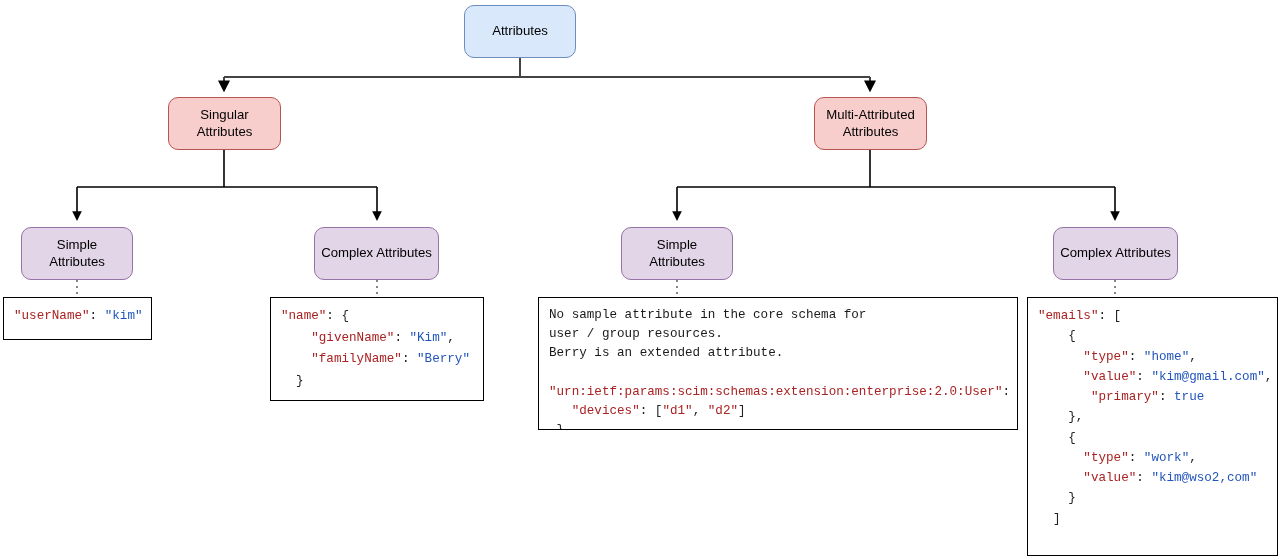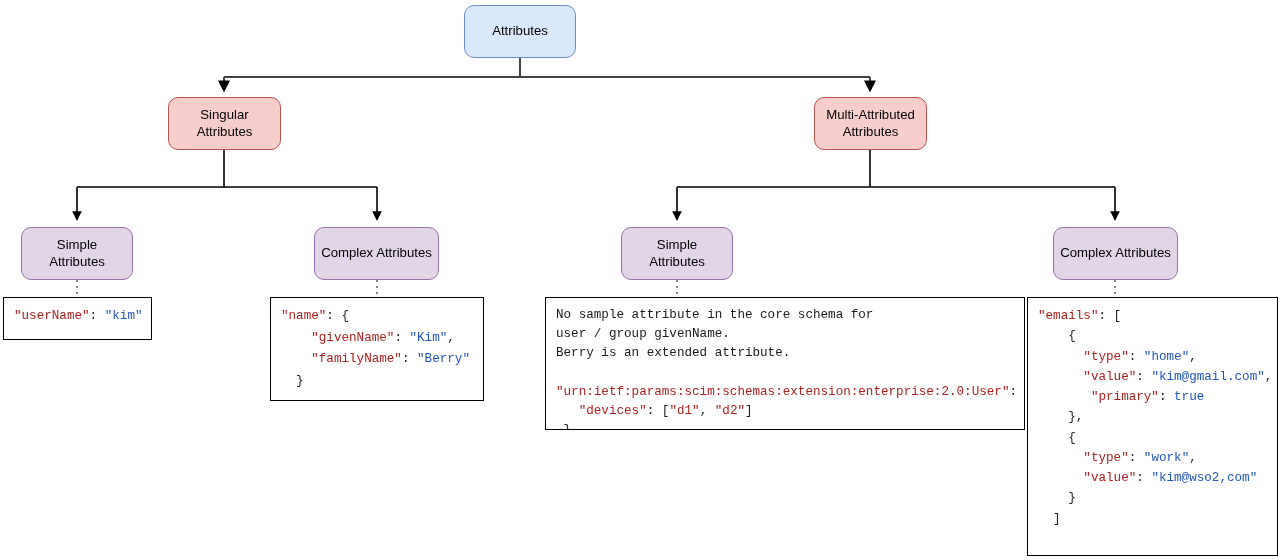--- a/index.html
+++ b/index.html
@@ -147,22 +147,22 @@
     <span>Complex Attributes</span>
   </div>
 
   <div class="code-box" style="left:3px; top:297px; width:149px; height:43px;"><span class="code-line"><span class="k">"userName"</span><span class="p">: </span><span class="s">"kim"</span></span></div>
 
   <div class="code-box" style="left:270px; top:297px; width:214px; height:104px;"><span class="code-line"><span class="k">"name"</span><span class="p">: {</span>
 </span><span class="code-line"><span class="p">    </span><span class="k">"givenName"</span><span class="p">: </span><span class="s">"Kim"</span><span class="p">,</span>
 </span><span class="code-line"><span class="p">    </span><span class="k">"familyName"</span><span class="p">: </span><span class="s">"Berry"</span>
 </span><span class="code-line"><span class="p">  }</span></span></div>
 
-  <div class="code-box" style="left:538px; top:297px; width:480px; height:133px; line-height:1.52;margin-left:7px;"><span class="code-line"><span class="plain">No sample attribute in the core schema for</span>
-</span><span class="code-line"><span class="plain">user / group givenName.</span>
+  <div class="code-box" style="left:538px; top:297px; width:480px; height:133px; line-height:1.52;"><span class="code-line"><span class="plain">No sample attribute in the core schema for</span>
+</span><span class="code-line"><span class="plain">user / group resources.</span>
 </span><span class="code-line"><span class="plain">Berry is an extended attribute.</span>
 </span><span class="code-line"><span class="plain"> </span>
 </span><span class="code-line"><span class="k">"urn:ietf:params:scim:schemas:extension:enterprise:2.0:User"</span><span class="p">: {</span>
 </span><span class="code-line"><span class="p">   </span><span class="k">"devices"</span><span class="p">: [</span><span class="k">"d1"</span><span class="p">, </span><span class="k">"d2"</span><span class="p">]</span>
 </span><span class="code-line"><span class="p"> }</span></span></div>
 
   <div class="code-box" style="left:1027px; top:297px; width:251px; height:259px; line-height:1.61;"><span class="code-line"><span class="k">"emails"</span><span class="p">: [</span>
 </span><span class="code-line"><span class="p">    {</span>
 </span><span class="code-line"><span class="p">      </span><span class="k">"type"</span><span class="p">: </span><span class="s">"home"</span><span class="p">,</span>
 </span><span class="code-line"><span class="p">      </span><span class="k">"value"</span><span class="p">: </span><span class="s">"kim@gmail.com"</span><span class="p">,</span>

